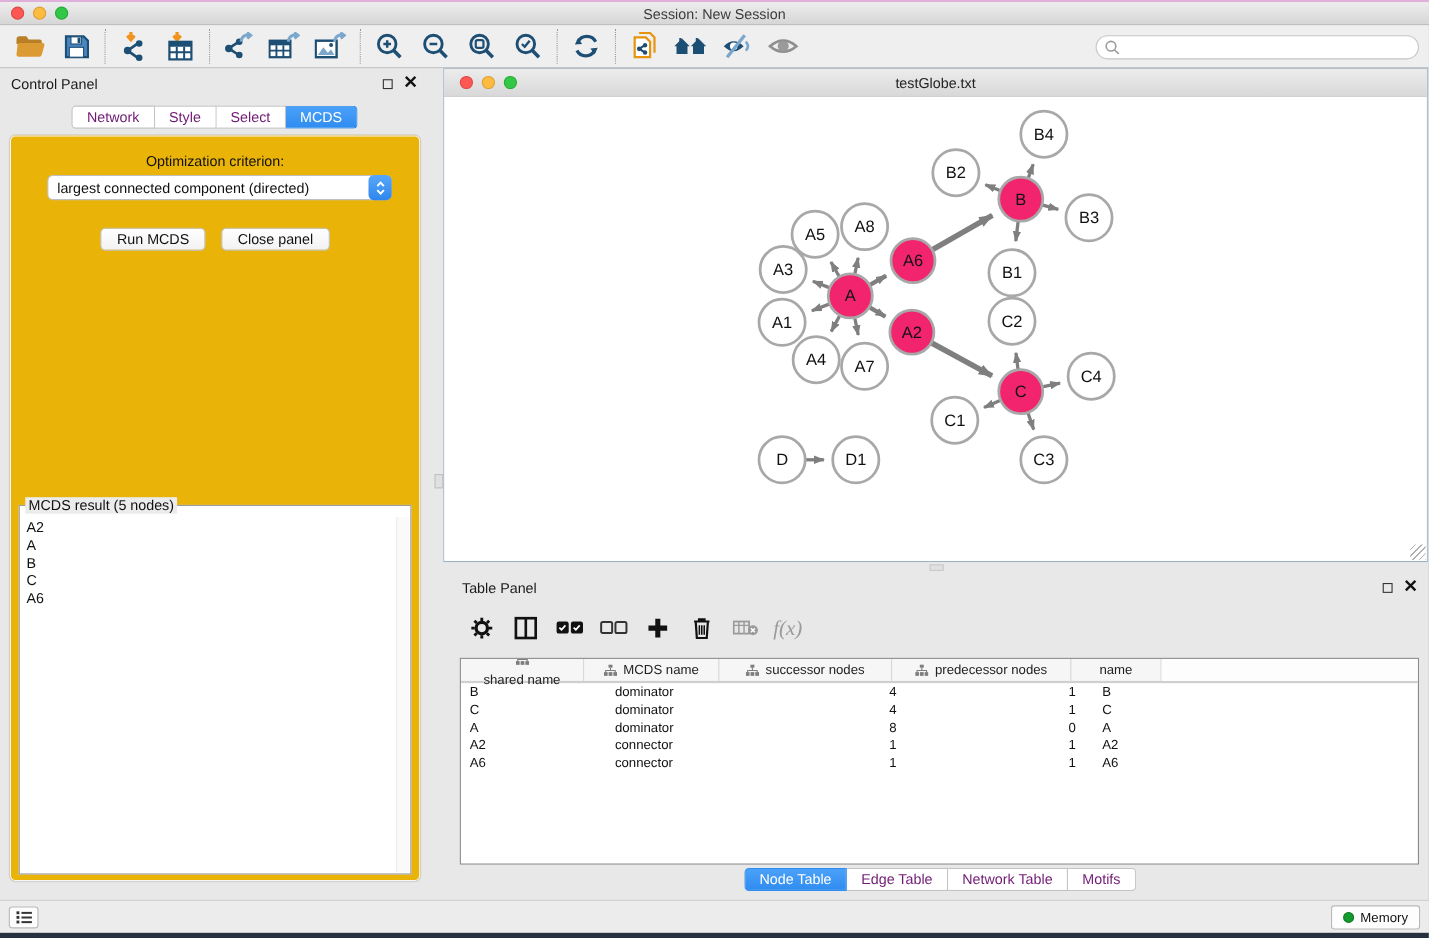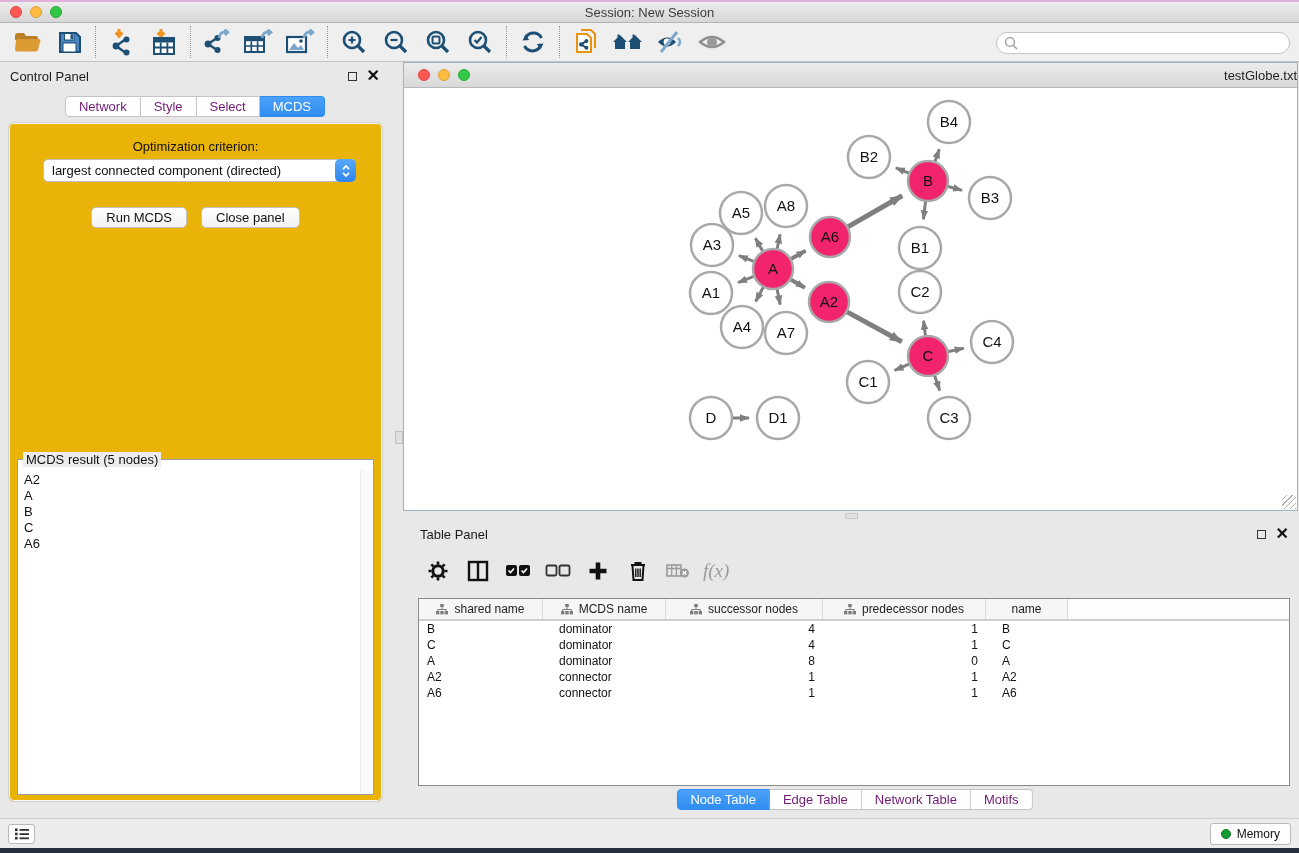--- a/index.html
+++ b/index.html
@@ -58,21 +58,21 @@
     border-radius: 5px; font-size: 13px; color: #111; display: flex; align-items: center; cursor: pointer; }
   .result-box { position: absolute; left: 8px; right: 8px; top: 336px; bottom: 6px; background: #fff; border: 1px solid #9c9c9c; }
   .result-legend { position: absolute; top: -8px; left: 5px; background: #ececec; padding: 0 3px; font-size: 13px; color: #111; }
   .result-list { padding: 12px 0 0 6px; font-size: 13px; color: #111; line-height: 16px; }
   .result-scroll { position: absolute; right: 1px; top: 10px; bottom: 1px; width: 12px; background: #fafafa; border-left: 1px solid #ececec; }
 
   
   .network-window { position: absolute; left: 403px; top: 62px; width: 895px; height: 449px;
     background: #fff; border: 1px solid #9fb2c2; }
   .nw-titlebar { position: relative; height: 25px; background: linear-gradient(#ececec, #d8d8d8);
-    border-bottom: 1px solid #b8b8b8; display: flex; align-items: center; justify-content: flex-end; }
+    border-bottom: 1px solid #b8b8b8; display: flex; align-items: center; justify-content: center; }
   .nw-lights { position: absolute; left: 14px; top: 6px; display: flex; gap: 8px; }
   .nw-title { font-size: 13px; color: #222; }
   .nw-canvas { position: absolute; left: 0; right: 0; top: 25px; bottom: 0; background: #fff; }
   .nw-canvas svg { display: block; }
   .resize-grip { position: absolute; right: 1px; bottom: 1px; width: 14px; height: 14px;
     background: repeating-linear-gradient(135deg, transparent 0 3px, #b0b0b0 3px 4px); }
   .v-grip { position: absolute; left: 395px; top: 431px; width: 8px; height: 13px; background: #e0e0e0; border: 1px solid #c0c0c0; }
   .h-grip { position: absolute; left: 845px; top: 513px; width: 13px; height: 6px; background: #e0e0e0; border: 1px solid #c9c9c9; }
 
   
@@ -495,21 +495,21 @@
         </svg>
       </span>
       <span class="tp-btn">
         <svg width="34" height="24" viewBox="0 0 34 24">
           <text x="2" y="18" font-family="Liberation Serif, serif" font-style="italic" font-size="19" fill="#9a9a9a">f(x)</text>
         </svg>
       </span>
     </div>
     <div class="tp-table">
       <div class="t-header" id="table-header">
-          <div class="t-hcell" style="width: 124px;">
+          <div class="t-hcell" style="width: 112px; flex-direction: column;">
             <span style="display: inline-flex;">
               <svg width="12" height="11" viewBox="0 0 12 11">
                 <g fill="#7d7d7d">
                   <rect x="4.2" y="0" width="3.6" height="3"></rect>
                   <rect x="0" y="7" width="3.4" height="3.4"></rect>
                   <rect x="4.3" y="7" width="3.4" height="3.4"></rect>
                   <rect x="8.6" y="7" width="3.4" height="3.4"></rect>
                 </g>
                 <path d="M6 3 v2.5 M1.7 7 V5.5 h8.6 V7" stroke="#7d7d7d" fill="none"></path>
               </svg>

